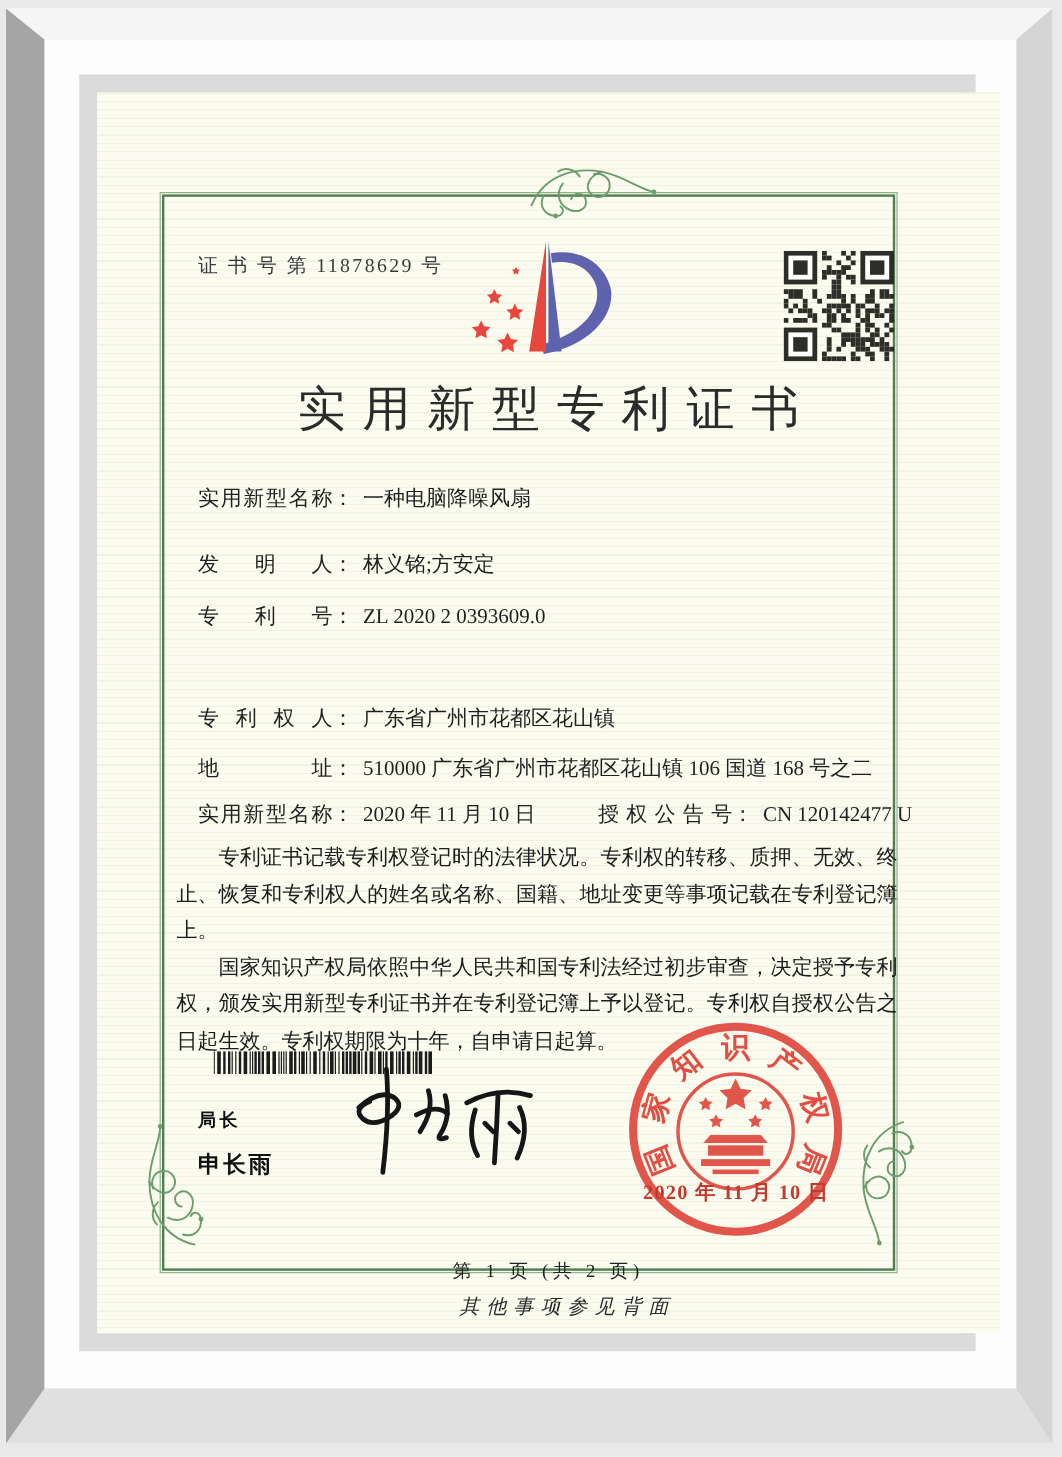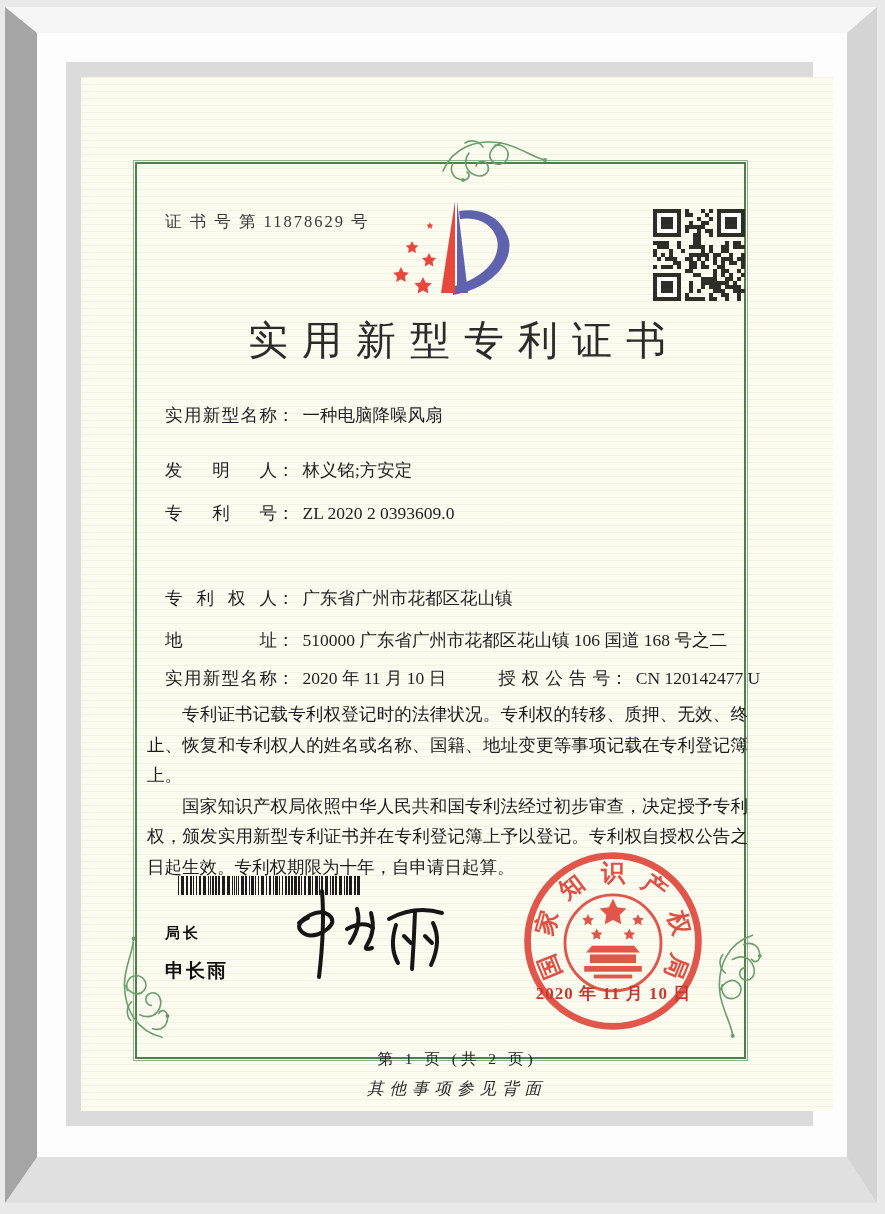--- a/index.html
+++ b/index.html
@@ -66,21 +66,21 @@
   .seal-date{
     position:absolute;left:440px;top:905px;width:185px;text-align:center;
     font-size:17px;font-weight:600;letter-spacing:1px;color:#c4392d;white-space:nowrap;
   }
   .pagenum{
     position:absolute;top:955px;left:0;width:100%;text-align:center;
     font-size:15.5px;letter-spacing:4px;color:#222;margin-top:17px;
   }
   .backnote{
     position:absolute;top:1001px;left:0;width:100%;text-align:center;
-    font-size:16.5px;font-style:italic;letter-spacing:6px;color:#2a2a2a;
+    font-size:16.5px;font-style:italic;letter-spacing:6px;color:#2a2a2a;padding-left:16px;
   }
   .orn{position:absolute;pointer-events:none;}
   #fl-top{left:358px;top:56px;width:110px;height:55px;}
   #fl-bl{left:34px;top:852px;width:110px;height:55px;transform:rotate(260deg);transform-origin:55px 55px;}
   #fl-br{left:575px;top:905px;width:110px;height:55px;transform:rotate(95deg) scaleY(-1);transform-origin:80px 28px;}
 </style>
 </head>
 <body>
 
 <div class="bevel"></div>

